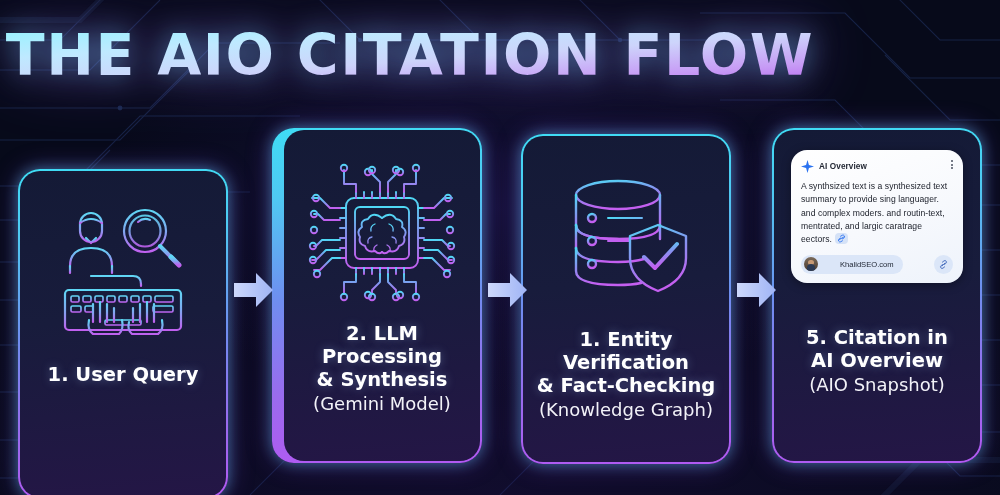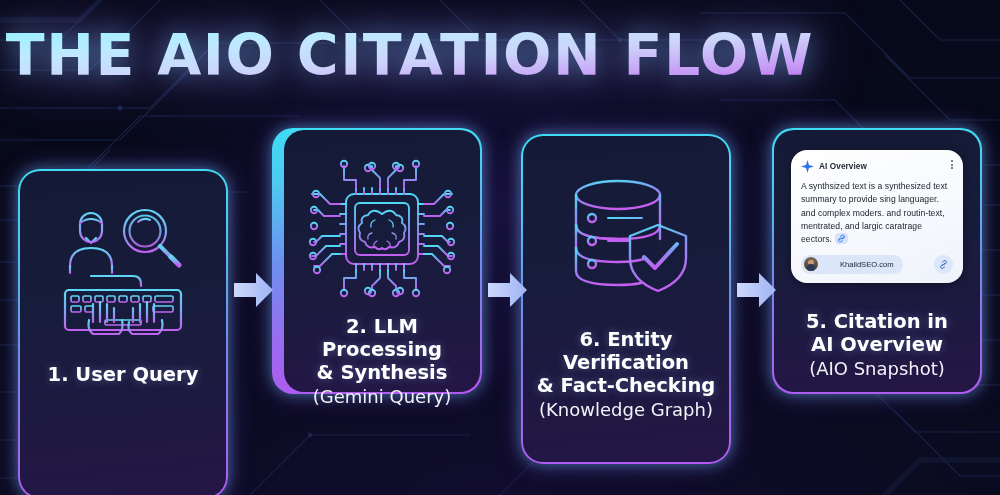--- a/index.html
+++ b/index.html
@@ -42,21 +42,21 @@
     border-radius:22px; padding:2px;
     background:linear-gradient(177deg,#3fdcf5 0%,#4fc9f2 20%,#6f8ef0 50%,#9a6bee 78%,#b259f2 100%);
     box-shadow:0 0 14px rgba(80,210,245,.45), 0 0 26px rgba(150,80,240,.35);
   }
   .card-inner {
     width:100%; height:100%; border-radius:20px;
     background:linear-gradient(175deg,#141a36 0%,#181c3c 45%,#241646 100%);
     display:flex; flex-direction:column; align-items:center;
     padding:16px 10px 12px;
   }
-  .card.tall { top:-6px; height:266px;border-radius:21px; }
+  .card.tall { top:-6px; height:335px; }
 
   .icon-box { height:172px; display:flex; align-items:center; justify-content:center; }
   .label { text-align:center; width:100%; margin-top:4px; }
   .label .t1 {
     display:block; color:#ffffff; font-weight:bold; font-size:19.5px; line-height:1.18;
     font-family:"DejaVu Sans", sans-serif; text-shadow:0 0 10px rgba(160,200,255,.35);
   }
   .label .t2 {
     display:block; color:#f2f2f8; font-size:18px; line-height:1.2; margin-top:2px;
     font-family:"DejaVu Sans", sans-serif;
@@ -318,21 +318,21 @@
                 <circle cx="149" cy="110" r="3.2"></circle>
               <path d="M122 108 h8 l12 12 h6"></path>
                 <circle cx="145" cy="124" r="3.2"></circle>
             </g>
           </g>
         </svg>
       </div>
       <div class="label">
         <span class="t1">2. LLM Processing</span>
         <span class="t1">&amp; Synthesis</span>
-        <span class="t2">(Gemini Query)</span>
+        <span class="t2">(Gemini Model)</span>
       </div>
     </div>
   </div>
 
   <svg class="arrow" style="left:486px;" viewBox="0 0 44 40">
     <defs>
         <linearGradient id="ag2" x1="0" y1="0" x2="1" y2="0">
       <stop offset="0" stop-color="#cdd8fb"></stop>
           <stop offset="1" stop-color="#9fb4f5"></stop>
     </linearGradient>
@@ -362,21 +362,21 @@
             <circle cx="36" cy="73" r="4"></circle>
             <circle cx="36" cy="96" r="4"></circle>
             <path d="M52 50 h34 M52 73 h22" stroke-width="2"></path>
 
             <path d="M102 57 l28 11 v22 q0 22 -28 33 q-28 -11 -28 -33 v-22 z"></path>
             <path d="M88 89 l11 11 l22 -24" stroke-width="4"></path>
           </g>
         </svg>
       </div>
       <div class="label">
-        <span class="t1">6. Entity Verification</span>
+        <span class="t1">1. Entity Verification</span>
         <span class="t1">&amp; Fact-Checking</span>
         <span class="t2">(Knowledge Graph)</span>
       </div>
     </div>
   </div>
 
   <svg class="arrow" style="left:735px;" viewBox="0 0 44 40">
     <defs>
         <linearGradient id="ag3" x1="0" y1="0" x2="1" y2="0">
       <stop offset="0" stop-color="#cdd8fb"></stop>

